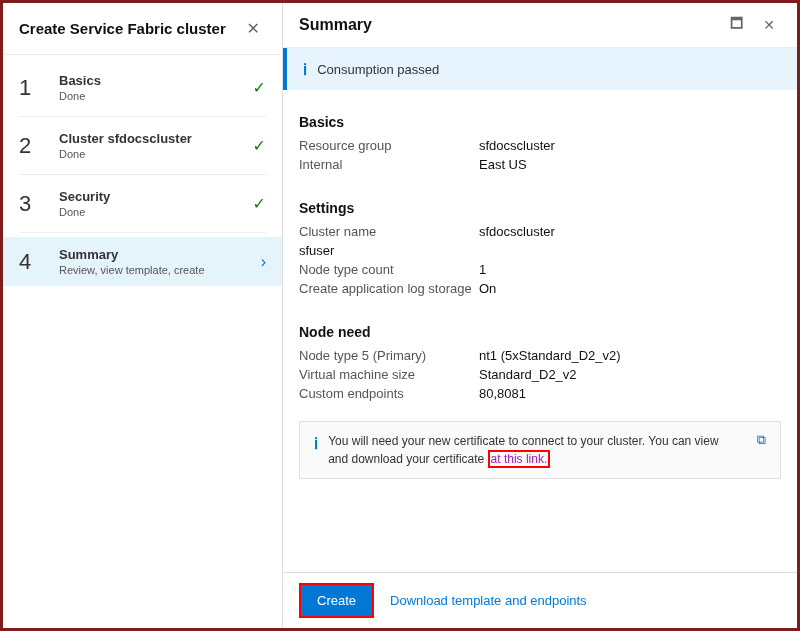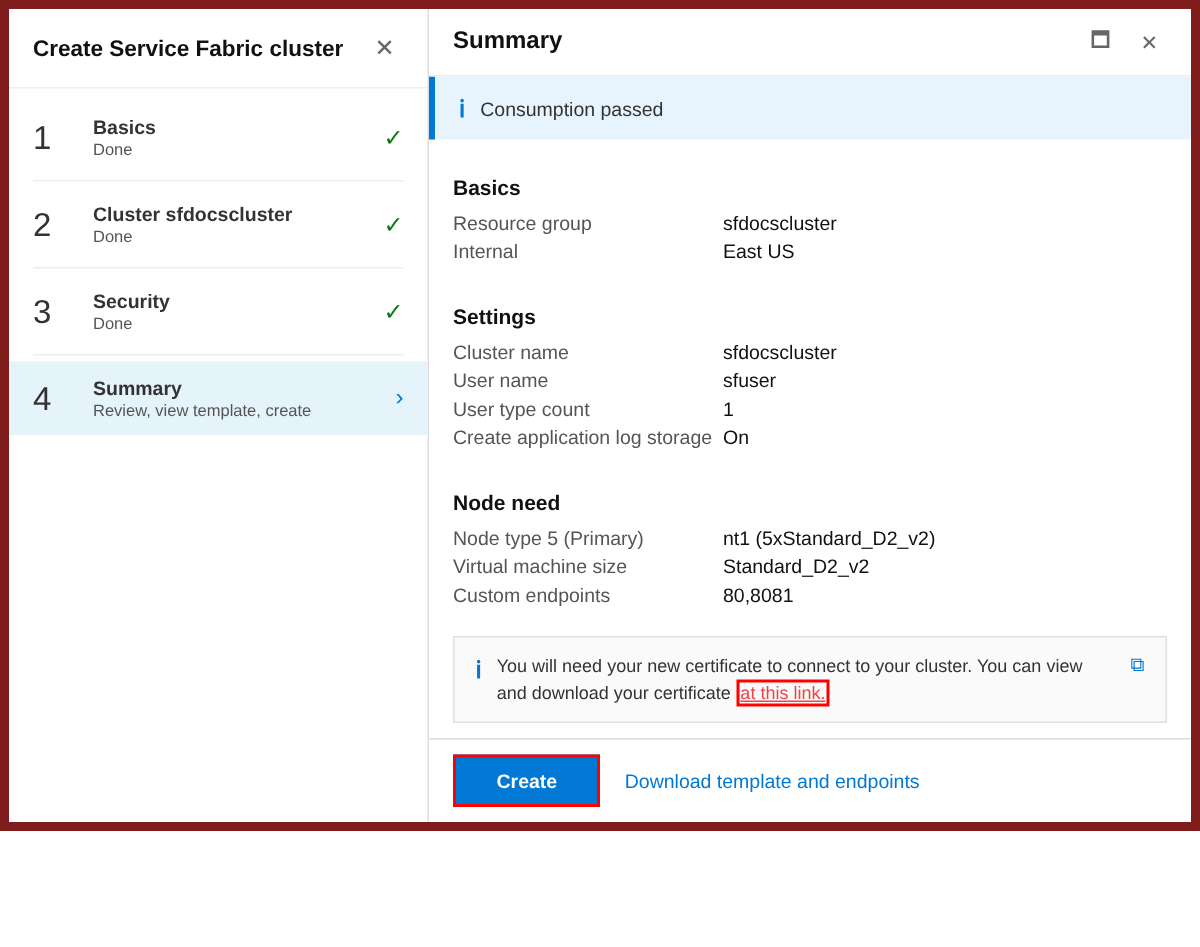--- a/index.html
+++ b/index.html
@@ -1,22 +1,22 @@
 <!DOCTYPE html>
 <html><head>
   <meta charset="utf-8">
   <style>
     * { box-sizing: border-box; margin: 0; padding: 0; }
     body { font-family: 'Segoe UI', Arial, sans-serif; font-size: 13px; color: #333; background: #fff; width: 800px; height: 631px; overflow: hidden; }
 
     .app-container {
       display: flex;
       width: 800px;
-      height: 554px;
-      border: 6px solid #7f1d1d;
+      height: 631px;
+      border: 3px solid #7f1d1d;
     }
 
     
     .left-panel {
       width: 280px;
       min-width: 280px;
       background: #fff;
       border-right: 1px solid #ddd;
       display: flex;
       flex-direction: column;
@@ -204,22 +204,21 @@
     }
 
     .cert-text {
       font-size: 12px;
       color: #333;
       line-height: 1.5;
       flex: 1;
     }
 
     .cert-link {
-      color: #ef4444;
-      text-decoration: underline;
+      color: #a21caf;
       cursor: pointer;
       border: 2px solid red;
       padding: 0 1px;
     }
 
     .external-icon {
       color: #0078d4;
       font-size: 13px;
       cursor: pointer;
       margin-left: 6px;
@@ -232,23 +231,23 @@
       display: flex;
       align-items: center;
       gap: 16px;
       background: #fff;
     }
 
     .create-btn {
       background: #0078d4;
       color: #fff;
       border: none;
-      padding: 8px 27px;
-      font-size: 13px;
-      font-weight: 700;
+      padding: 8px 16px;
+      font-size: 13px;
+      font-weight: 400;
       cursor: pointer;
       border: 2px solid red;
     }
 
     .download-link {
       color: #0078d4;
       font-size: 13px;
       cursor: pointer;
       text-decoration: none;
     }
@@ -342,25 +341,24 @@
         </div>
       </div>
 
       <div class="summary-section">
         <div class="section-title">Settings</div>
         <div class="summary-row">
           <span class="summary-label">Cluster name</span>
           <span class="summary-value">sfdocscluster</span>
         </div>
         <div class="summary-row">
-          <span class="summary-label">User name</span>
           <span class="summary-value">sfuser</span>
         </div>
         <div class="summary-row">
-          <span class="summary-label">User type count</span>
+          <span class="summary-label">Node type count</span>
           <span class="summary-value">1</span>
         </div>
         <div class="summary-row">
           <span class="summary-label">Create application log storage</span>
           <span class="summary-value">On</span>
         </div>
       </div>
 
       <div class="summary-section">
         <div class="section-title">Node need</div>

